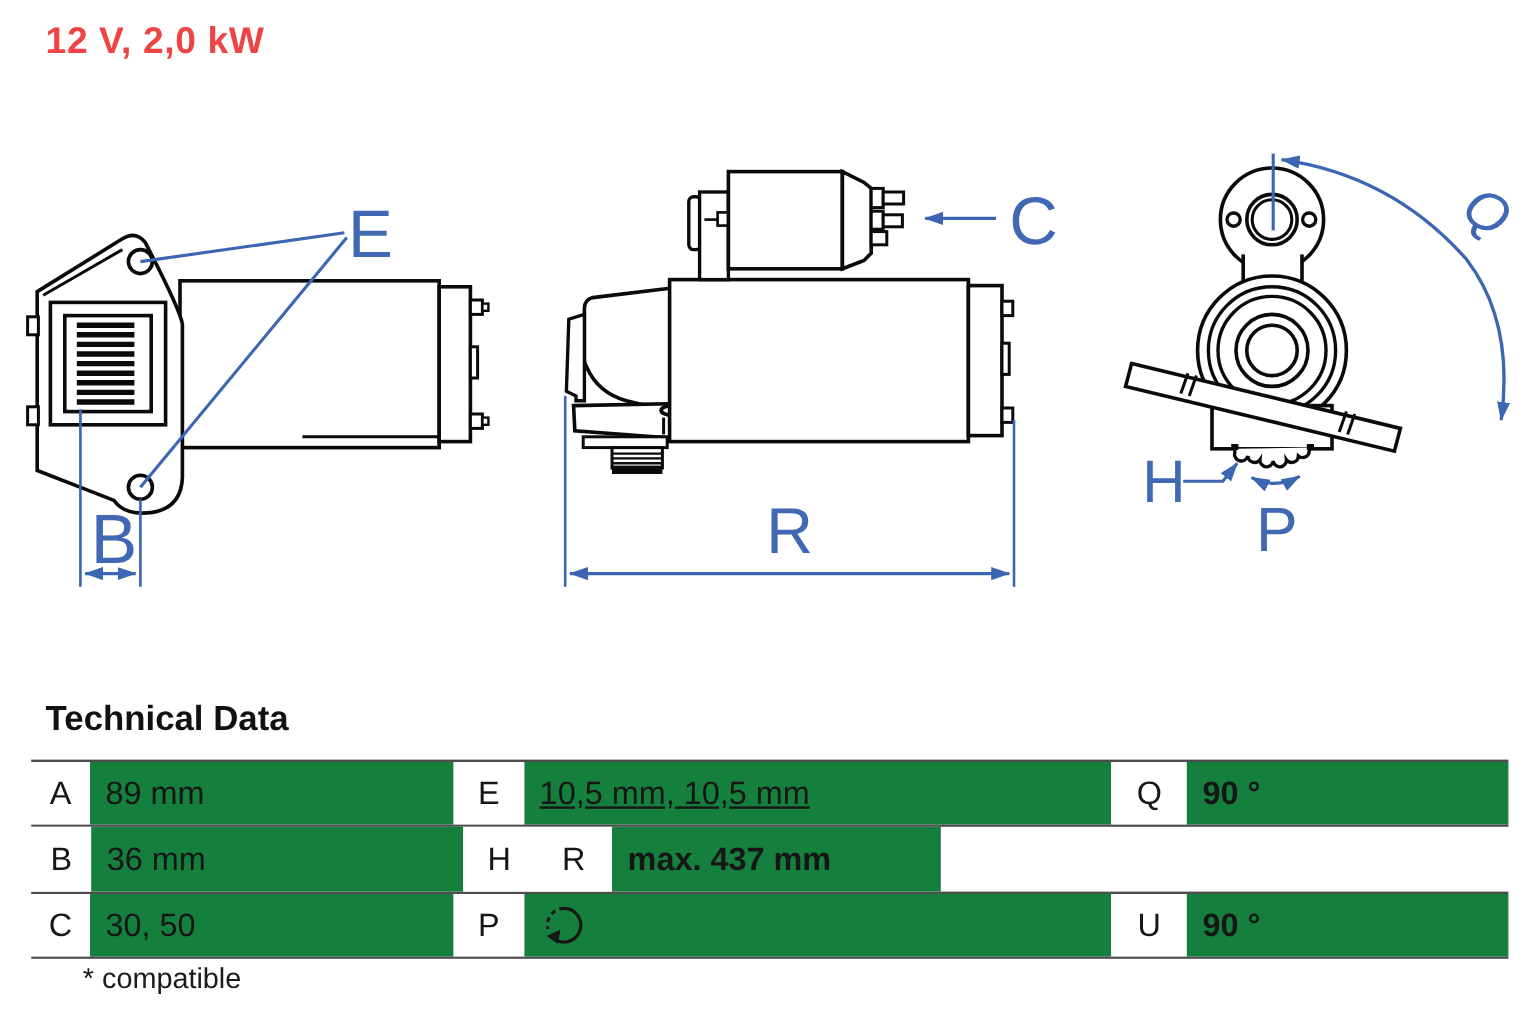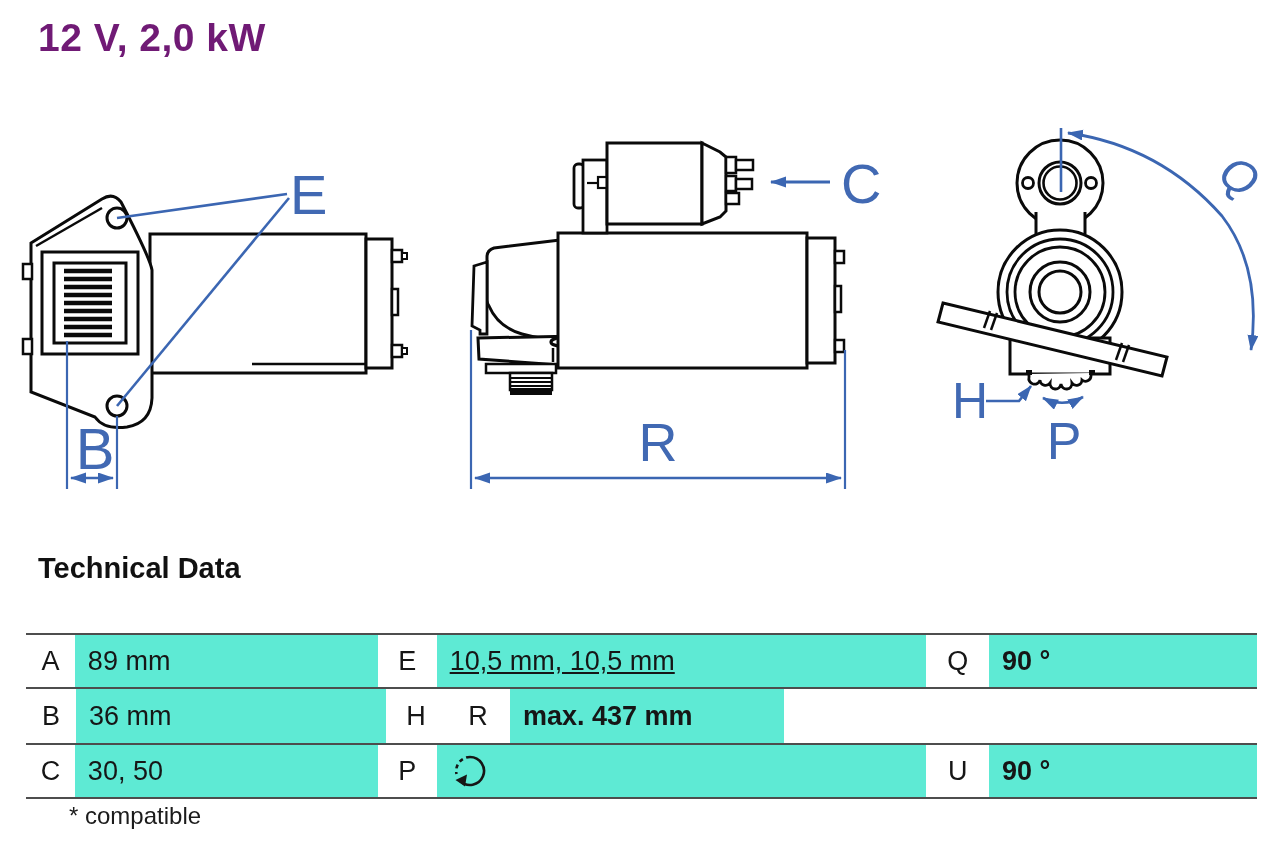--- a/index.html
+++ b/index.html
@@ -1,30 +1,30 @@
 <!DOCTYPE html>
 <html><head>
 <meta charset="utf-8">
 <style>
   html,body{margin:0;padding:0;background:#ffffff;}
   .page{position:relative;width:1280px;height:853px;background:#ffffff;overflow:hidden;
         font-family:"Liberation Sans","DejaVu Sans",sans-serif;color:#1b1b1b;}
-  .title{position:absolute;left:38px;top:16px;font-size:39px;font-weight:600;
-         letter-spacing:.5px;color:#701a75;}
+  .title{position:absolute;left:38px;top:16px;font-size:31px;font-weight:600;
+         letter-spacing:.5px;color:#ef4444;}
   .drawing{position:absolute;left:0;top:0;width:1280px;height:560px;}
-  .heading{position:absolute;left:38px;top:552px;font-size:29px;font-weight:700;color:#111;}
+  .heading{position:absolute;left:38px;top:583px;font-size:29px;font-weight:700;color:#111;}
   .tbl{position:absolute;left:26px;top:633px;width:1231px;
        border-top:2px solid #4d4d4d;border-bottom:2px solid #4d4d4d;}
   .trow{display:flex;align-items:stretch;height:52px;}
   .trow + .trow{border-top:2px solid #4d4d4d;}
   .trow:nth-child(2){height:54px;}
   .kcell,.vcell{display:flex;align-items:center;font-size:27px;color:#161616;}
   .kcell{justify-content:center;background:#ffffff;}
   .k1{width:50px;} .k2{width:60px;} .k3{width:64px;}
-  .vcell{background:#5eead4;padding-left:13px;box-sizing:border-box;}
+  .vcell{background:#15803d;padding-left:13px;box-sizing:border-box;}
   .c1{width:310px;} .c2{width:501px;text-decoration:underline;} .c3{width:274px;font-weight:bold;}
   .footnote{position:absolute;left:69px;top:802px;font-size:24px;color:#1b1b1b;}
   .outline{stroke:#0a0a0a;fill:none;}
   .wfill{fill:#ffffff;}
   .dimline{stroke:#3b66b2;fill:none;}
   .dim{fill:#4169b3;font-family:"Liberation Sans","DejaVu Sans",sans-serif;font-weight:300;}
   .roticon{width:40px;height:42px;}
 </style>
 </head>
 <body>

